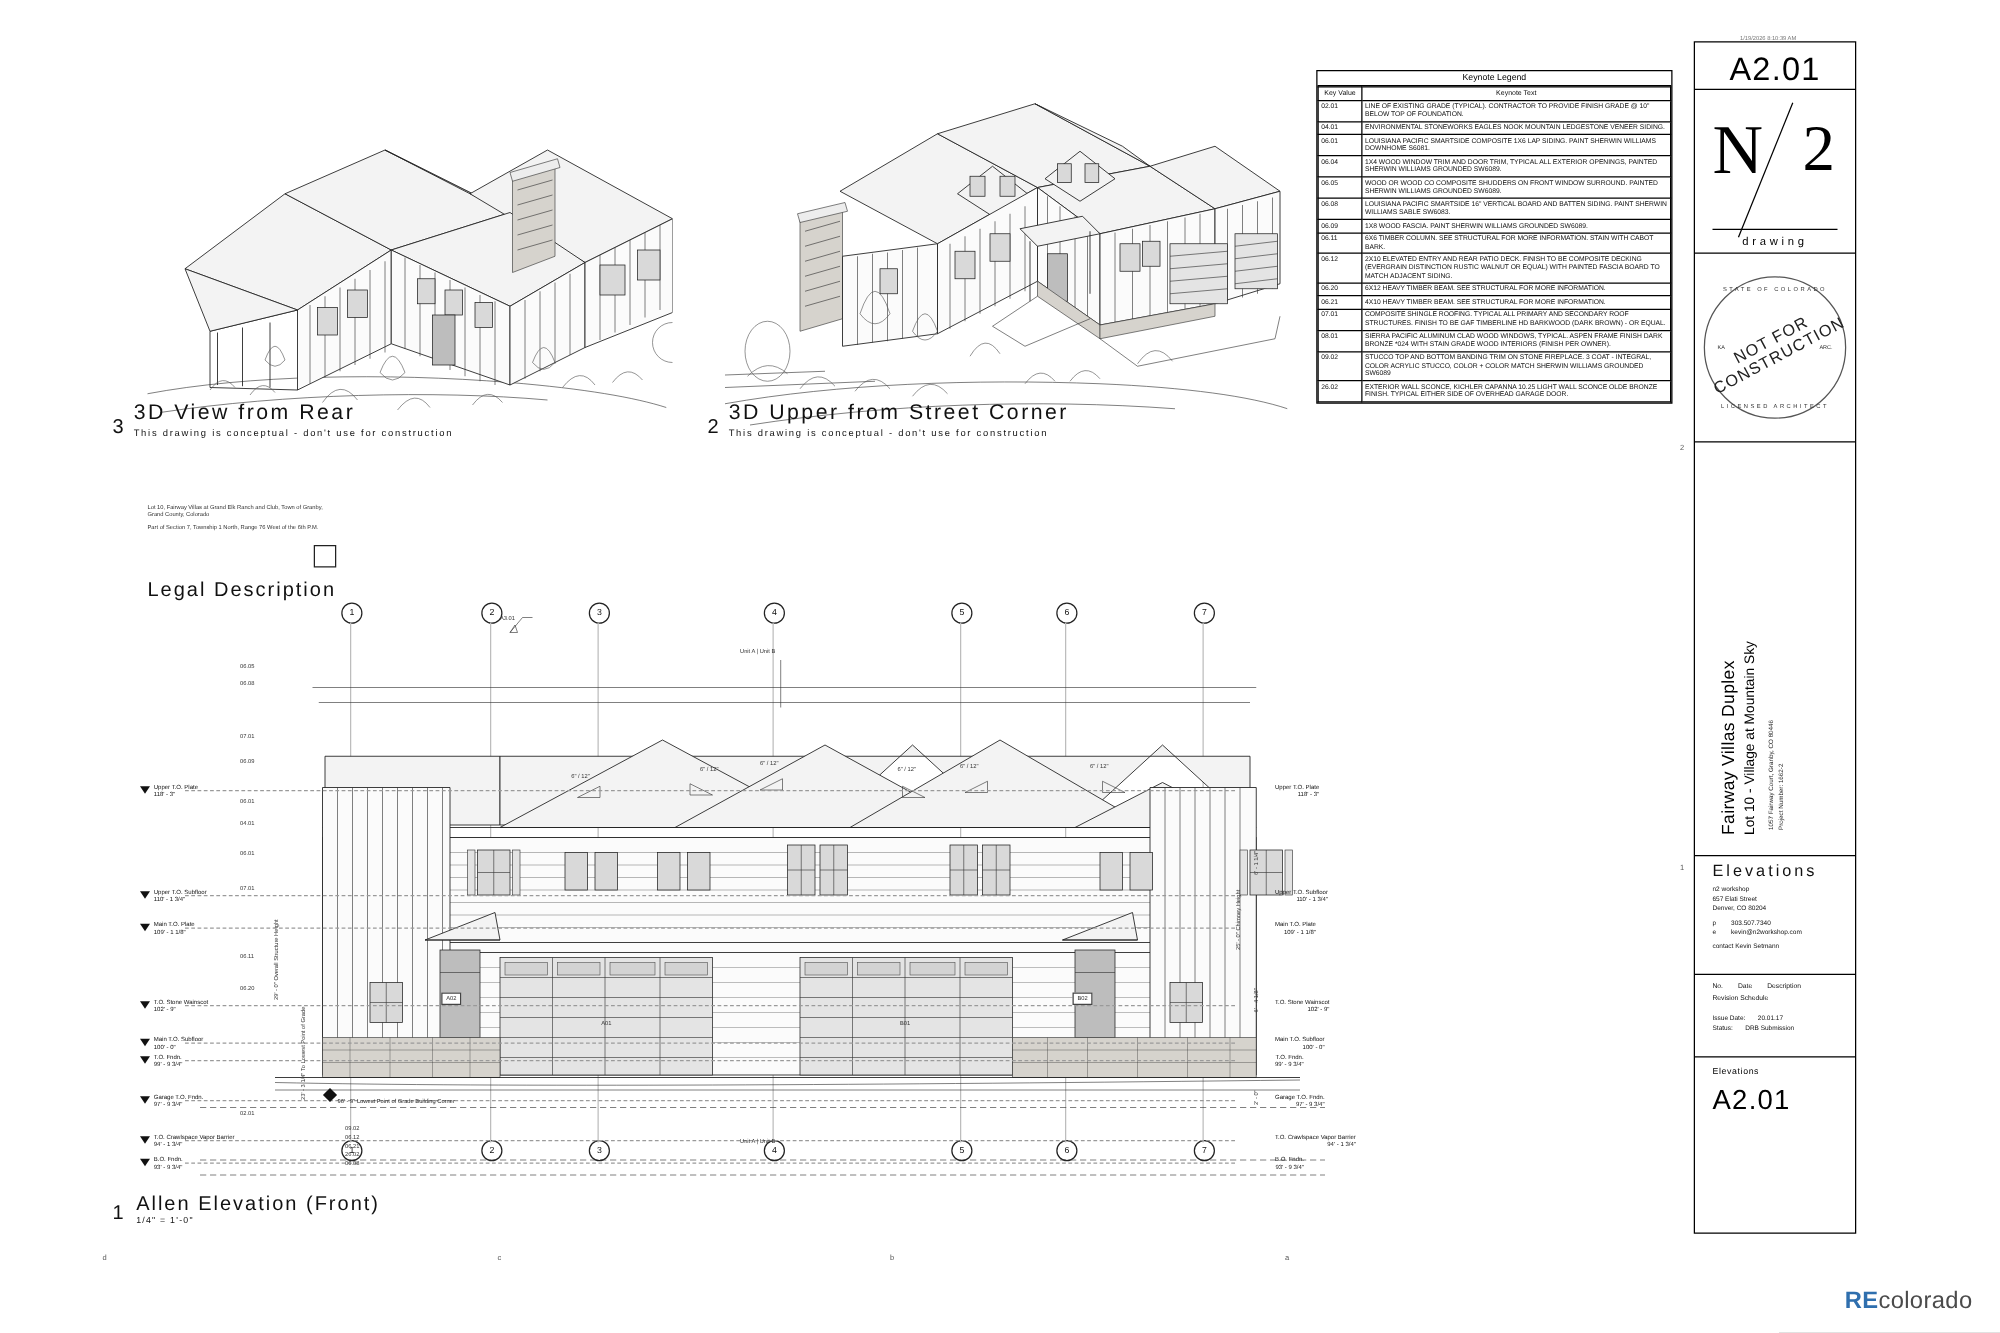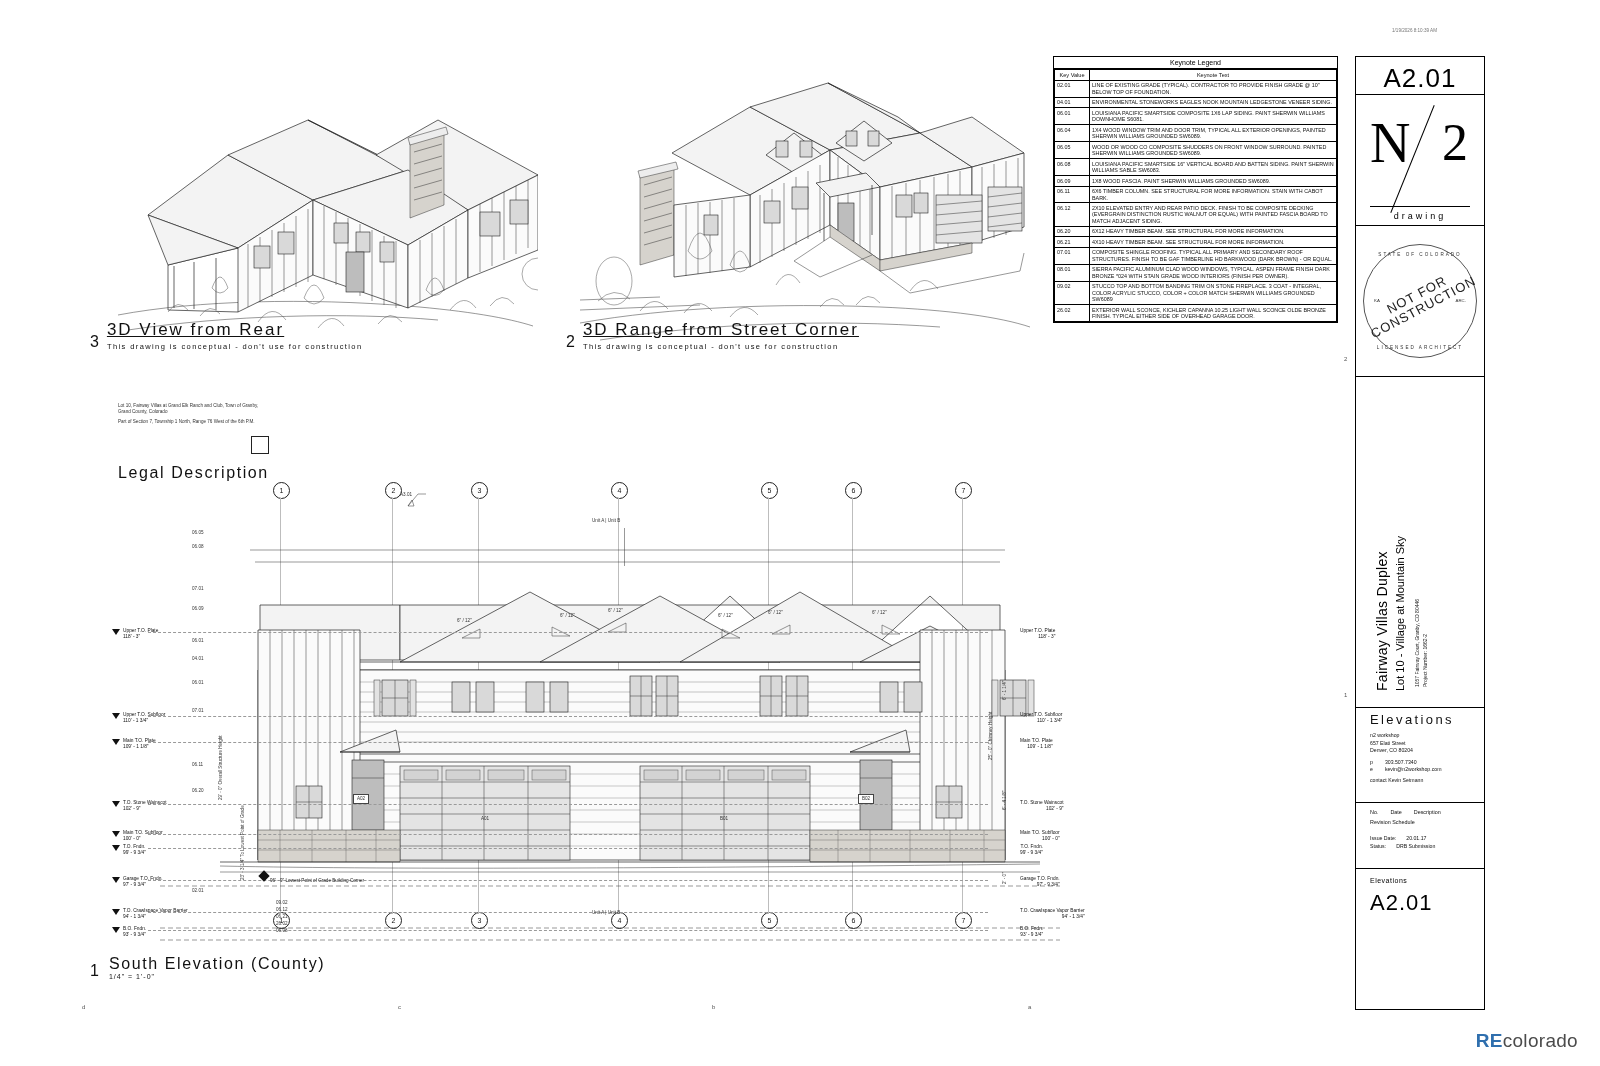--- a/index.html
+++ b/index.html
@@ -5,21 +5,21 @@
   html,body{margin:0;padding:0;background:#c9c9c9;}
   body{font-family:"Liberation Sans",sans-serif;}
   #sheet{
     position:relative;width:1600px;height:1066px;background:#ffffff;overflow:hidden;
   }
   .abs{position:absolute;}
   .micro{font-size:4.6px;color:#333;line-height:1.2;}
   
   .viewcap{display:flex;align-items:flex-end;gap:8px;}
   .viewnum{font-size:16px;color:#111;font-weight:400;}
-  .viewtitle{font-size:17px;letter-spacing:2px;color:#111;text-decoration:underline;}
+  .viewtitle{font-size:17px;letter-spacing:2px;color:#111;}
   .viewsub{font-size:7.5px;letter-spacing:1.4px;color:#111;margin-top:2px;}
   
   #keynote{border:1px solid #000;width:283px;}
   #keynote .kn-title{text-align:center;font-size:7px;border-bottom:1px solid #000;padding:2px 0;}
   #keynote table{border-collapse:collapse;width:100%;}
   #keynote th,#keynote td{border:1px solid #000;font-size:5.4px;vertical-align:top;padding:1.5px 2px;color:#111;line-height:1.2;}
   #keynote th{font-weight:400;text-align:center;font-size:5.6px;}
   #keynote td.k{width:30px;text-align:left;white-space:nowrap;}
   
   #titleblock{border:1px solid #000;width:128px;height:952px;}
@@ -206,21 +206,21 @@
         <path d="M18 246 q16 -16 32 -2"></path>
         <path d="M196 230 q12 -20 24 -2 M330 236 q14 -20 28 -2"></path>
         <path d="M60 256 q14 -18 28 -2 M104 258 q14 -18 28 -2 M150 262 q14 -18 28 -2"></path>
         <path d="M240 252 q12 -16 24 -2 M276 250 q12 -16 24 -2"></path>
       </g>
     </svg>
   </div>
   <div class="abs viewcap" style="left:566px;top:320px;">
     <span class="viewnum">2</span>
     <div>
-      <div class="viewtitle">3D Range from Street Corner</div>
+      <div class="viewtitle">3D Upper from Street Corner</div>
       <div class="viewsub">This drawing is conceptual - don't use for construction</div>
     </div>
   </div>
 
   <div class="abs" style="left:118px;top:403px;width:330px;">
     <div class="micro">Lot 10, Fairway Villas at Grand Elk Ranch and Club, Town of Granby,</div>
     <div class="micro">Grand County, Colorado</div>
     <div class="micro" style="margin-top:5px;">Part of Section 7, Township 1 North, Range 76 West of the 6th P.M.</div>
   </div>
   <div class="abs" style="left:118px;top:436px;display:flex;align-items:flex-end;gap:10px;flex-direction:column;">
@@ -295,21 +295,21 @@
             <td>STUCCO TOP AND BOTTOM BANDING TRIM ON STONE FIREPLACE.  3 COAT - INTEGRAL, COLOR ACRYLIC STUCCO, COLOR + COLOR MATCH SHERWIN WILLIAMS GROUNDED SW6089</td>
           </tr>
           <tr>
             <td class="k">26.02</td>
             <td>EXTERIOR WALL SCONCE, KICHLER CAPANNA 10.25 LIGHT WALL SCONCE OLDE BRONZE FINISH. TYPICAL EITHER SIDE OF OVERHEAD GARAGE DOOR.</td>
           </tr>
         </tbody>
     </table>
   </div>
 
-  <div class="abs" id="titleblock" style="left:1355px;top:56px;">
+  <div class="abs" id="titleblock" style="left:1355px;top:33px;">
     <div class="tb-sheetnum">A2.01</div>
     <div class="tb-div"></div>
     <div class="logo">
       <div class="n">N</div>
       <div class="slash"></div>
       <div class="two">2</div>
       <div class="wkline"></div>
       <div class="wk">drawing</div>
     </div>
     <div class="tb-div"></div>
@@ -670,21 +670,21 @@
       <div>06.12</div>
       <div>06.21</div>
       <div>26.02</div>
       <div>06.08</div>
     </div>
   </div>
 
   <div class="abs" style="left:90px;top:955px;display:flex;align-items:flex-end;gap:10px;">
     <span class="viewnum">1</span>
     <div>
-      <div class="bigcap">South Elevation (County)</div>
+      <div class="bigcap">Allen Elevation (Front)</div>
       <div class="bigcapsub">1/4" = 1'-0"</div>
     </div>
   </div>
 
   <div class="edge" style="left:82px;top:1004px;">d</div>
   <div class="edge" style="left:398px;top:1004px;">c</div>
   <div class="edge" style="left:712px;top:1004px;">b</div>
   <div class="edge" style="left:1028px;top:1004px;">a</div>
   <div class="edge" style="left:1344px;top:356px;">2</div>
   <div class="edge" style="left:1344px;top:692px;">1</div>

